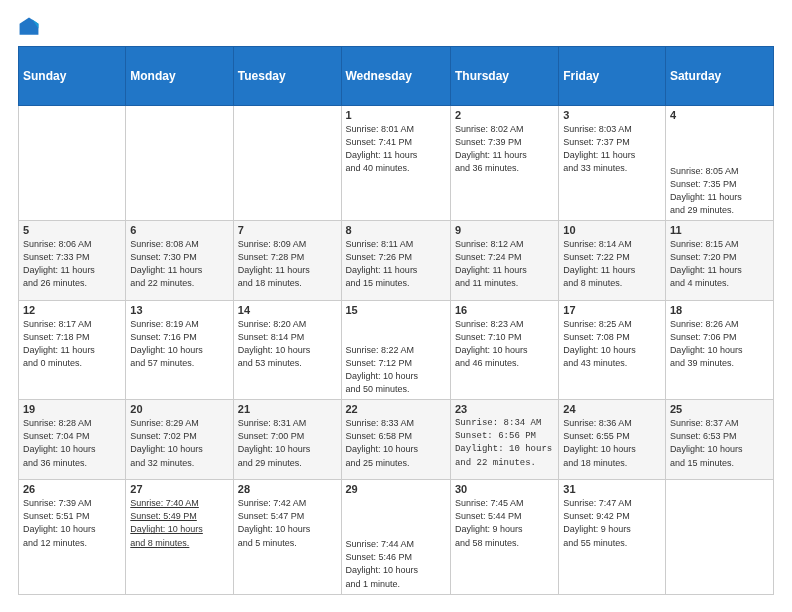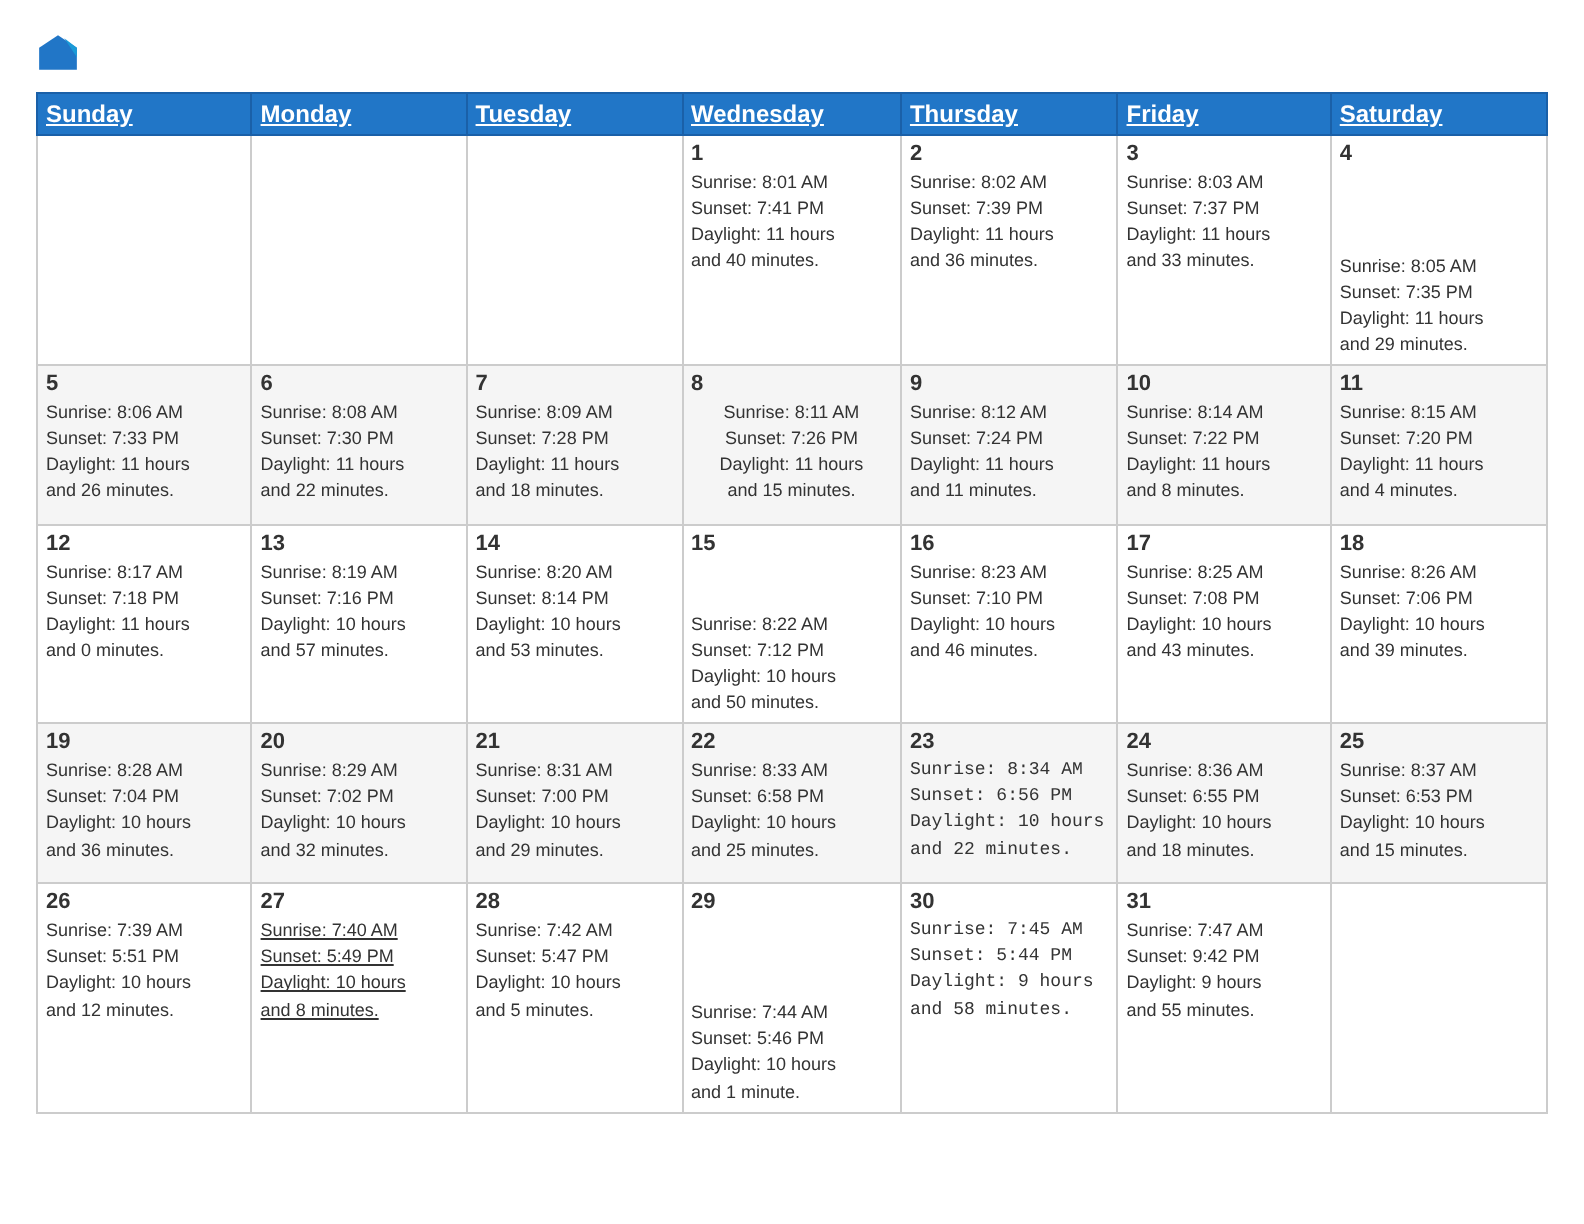--- a/index.html
+++ b/index.html
@@ -59,24 +59,23 @@
     .calendar {
       width: 100%;
       border-collapse: collapse;
       border: 1px solid #ccc;
     }
     .calendar th {
       background: #2176c7;
       color: #fff;
       font-size: 12px;
       font-weight: bold;
-      padding: 3px 4px;
+      padding: 22px 4px;
       text-align: left;
       border: 1px solid #1a60a8;
-      text-decoration: underline;
     }
     .calendar td {
       border: 1px solid #ccc;
       vertical-align: top;
       padding: 3px 4px;
       width: 113px;
       height: 80px;
       font-size: 9.5px;
       color: #333;
       background: #fff;
@@ -187,21 +186,21 @@
           </td>
           <td>
             <span class="day-num">7</span>
             <div class="day-info" style="white-space: pre-line;">Sunrise: 8:09 AM
 Sunset: 7:28 PM
 Daylight: 11 hours
 and 18 minutes.</div>
           </td>
           <td>
             <span class="day-num">8</span>
-            <div class="day-info" style="white-space: pre-line; text-align: center;">Sunrise: 8:11 AM
+            <div class="day-info" style="white-space: pre-line;">Sunrise: 8:11 AM
 Sunset: 7:26 PM
 Daylight: 11 hours
 and 15 minutes.</div>
           </td>
           <td>
             <span class="day-num">9</span>
             <div class="day-info" style="white-space: pre-line;">Sunrise: 8:12 AM
 Sunset: 7:24 PM
 Daylight: 11 hours
 and 11 minutes.</div>
@@ -347,21 +346,21 @@
           </td>
           <td>
             <span class="day-num">29</span>
             <div class="day-info" style="white-space: pre-line; margin-top: 43px;">Sunrise: 7:44 AM
 Sunset: 5:46 PM
 Daylight: 10 hours
 and 1 minute.</div>
           </td>
           <td>
             <span class="day-num">30</span>
-            <div class="day-info" style="white-space: pre-line; font-family: Liberation Mono, monospace;">Sunrise: 7:45 AM
+            <div class="day-info" style="white-space: pre-line;">Sunrise: 7:45 AM
 Sunset: 5:44 PM
 Daylight: 9 hours
 and 58 minutes.</div>
           </td>
           <td>
             <span class="day-num">31</span>
             <div class="day-info" style="white-space: pre-line;">Sunrise: 7:47 AM
 Sunset: 9:42 PM
 Daylight: 9 hours
 and 55 minutes.</div>

